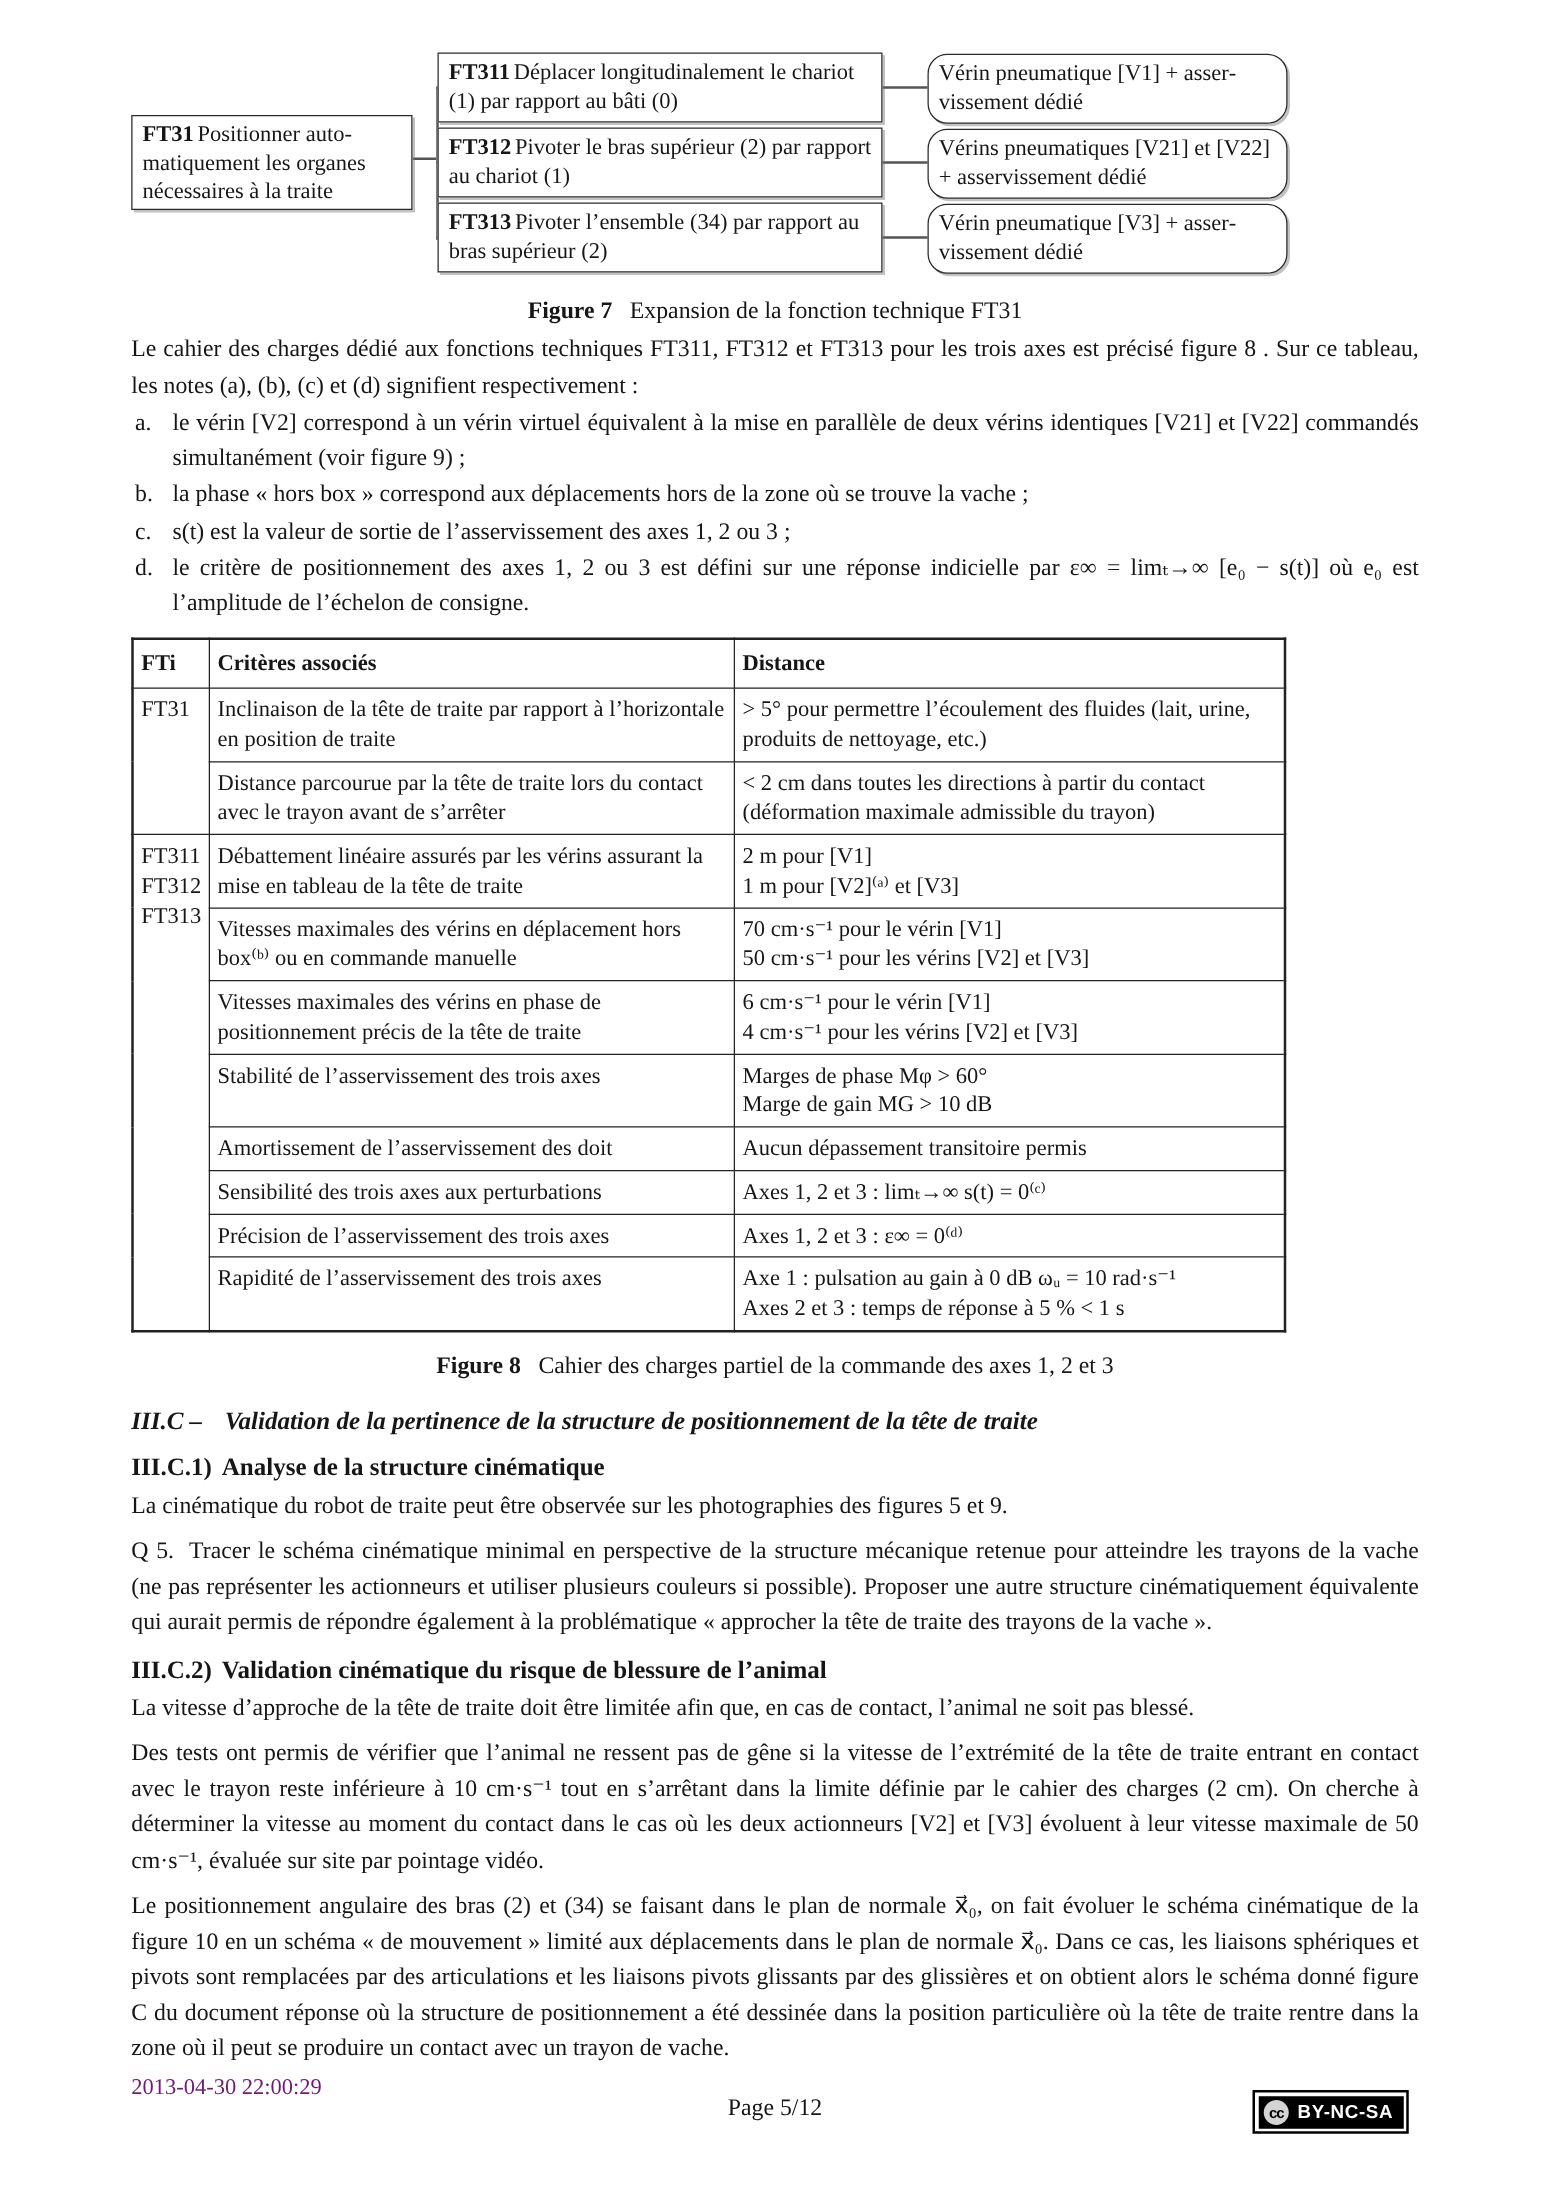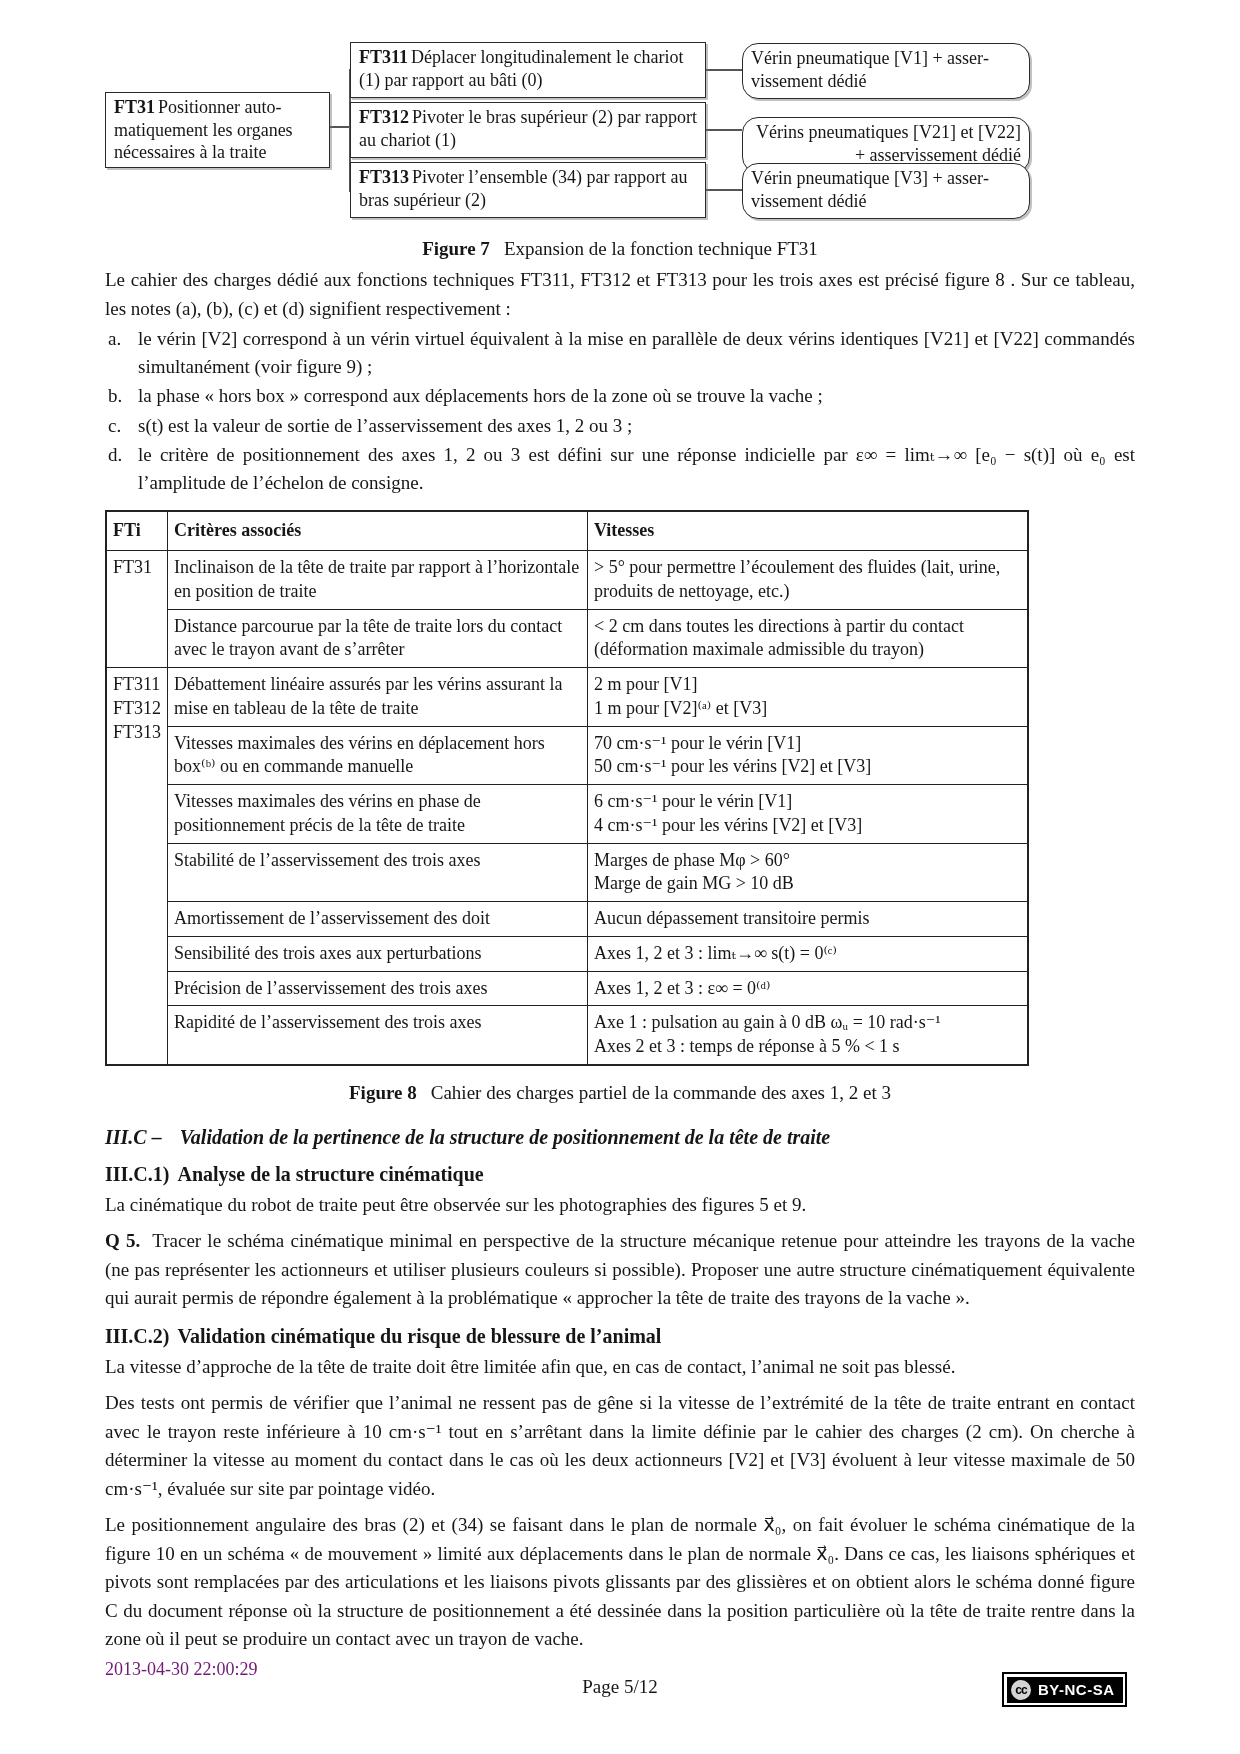--- a/index.html
+++ b/index.html
@@ -10,35 +10,35 @@
 
   
   .diagram { position:relative; height:186px; font-size:18px; line-height:1.25; }
   .dbox { position:absolute; border:1.6px solid #2a2a2a; background:#fff;
           padding:3px 8px; box-shadow:2px 2px 0 rgba(120,120,120,.45); }
   .dbox b { margin-right:3px; }
   .root-box  { left:0;   top:52;  width:225px; }
   .mid-box   { left:245px; width:356px; min-height:56px; }
   .mid-1 { top:2px; } .mid-2 { top:62px; } .mid-3 { top:122px; }
   .act-box   { left:637px; width:288px; min-height:56px; border-radius:16px; }
-  .act-1 { top:3px; } .act-2 { top:77px;text-align:right; } .act-3 { top:123px; }
+  .act-1 { top:3px; } .act-2 { top:63px; } .act-3 { top:123px; }
   .cline { position:absolute; background:#555; }
   .root-box{ top:52px; }
 
   
   .caption { text-align:center; font-size:19px; margin:12px 0 4px 0; }
   .cap-label { font-weight:bold; margin-right:14px; }
   .sec-head { font-size:20px; font-weight:bold; font-style:italic; margin-top:22px; }
   .sec-head .h-label { margin-right:18px; }
   .sub-head { font-size:20px; font-weight:bold; margin-top:14px; }
   .sub-head .h-label { margin-right:8px; }
 
   
   .body-text { font-size:19px; line-height:1.5; text-align:justify; margin-top:8px; }
-  .q-label { font-weight:bold; margin-right:12px; }
+  .q-label { font-weight:normal; margin-right:12px; }
   .notes { margin-top:2px; }
   .note { position:relative; font-size:19px; line-height:1.45; text-align:justify;
           padding-left:33px; margin-top:2px; }
   .note-label { position:absolute; left:3px; }
 
   
   table.spec { border-collapse:collapse; margin-top:14px; font-size:18px; line-height:1.32;
                border:2px solid #222; }
   table.spec th, table.spec td { border:1.5px solid #222; padding:5px 6px; text-align:left;
                vertical-align:top; font-weight:normal; }
@@ -124,21 +124,21 @@
       <div class="note">
         <span class="note-label">d.</span><span>le critère de positionnement des axes 1, 2 ou 3 est défini sur une réponse indicielle par ε∞ = limₜ→∞ [e₀ − s(t)] où e₀ est l’amplitude de l’échelon de consigne.</span>
       </div>
     </div>
 
     <table class="spec">
       <thead>
         <tr>
           <th class="col-fti">FTi</th>
           <th class="col-crit">Critères associés</th>
-          <th class="col-niv">Vitesses</th>
+          <th class="col-niv">Distance</th>
         </tr>
       </thead>
       <tbody>
         <tr>
           <td rowspan="2" class="pre">FT31</td>
           <td>Inclinaison de la tête de traite par rapport à l’horizontale en position de traite</td>
           <td class="pre">&gt; 5° pour permettre l’écoulement des fluides (lait, urine, produits de nettoyage, etc.)</td>
         </tr>
         <tr>
           <td>Distance parcourue par la tête de traite lors du contact avec le trayon avant de s’arrêter</td>

